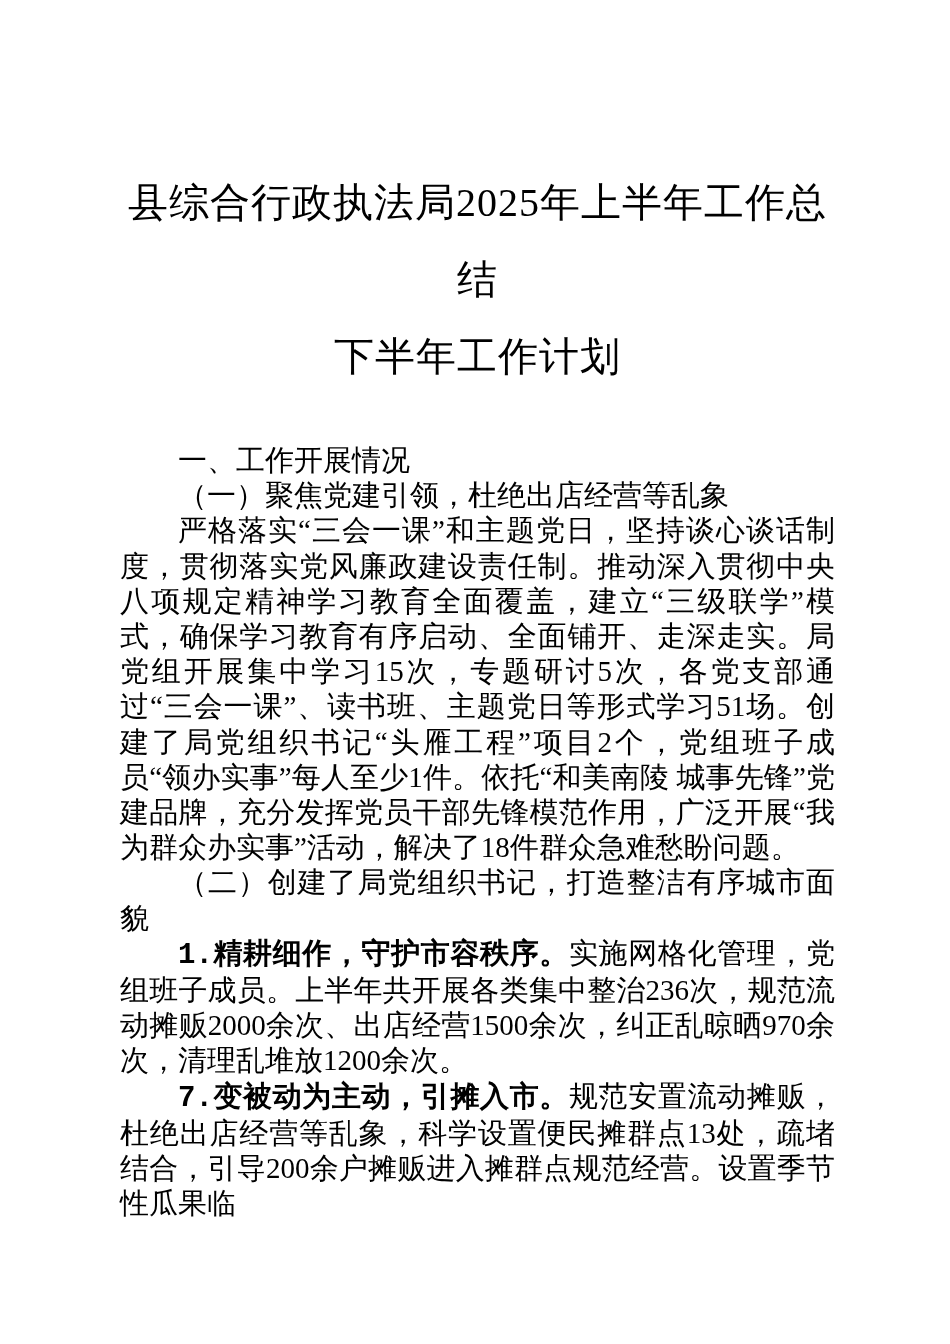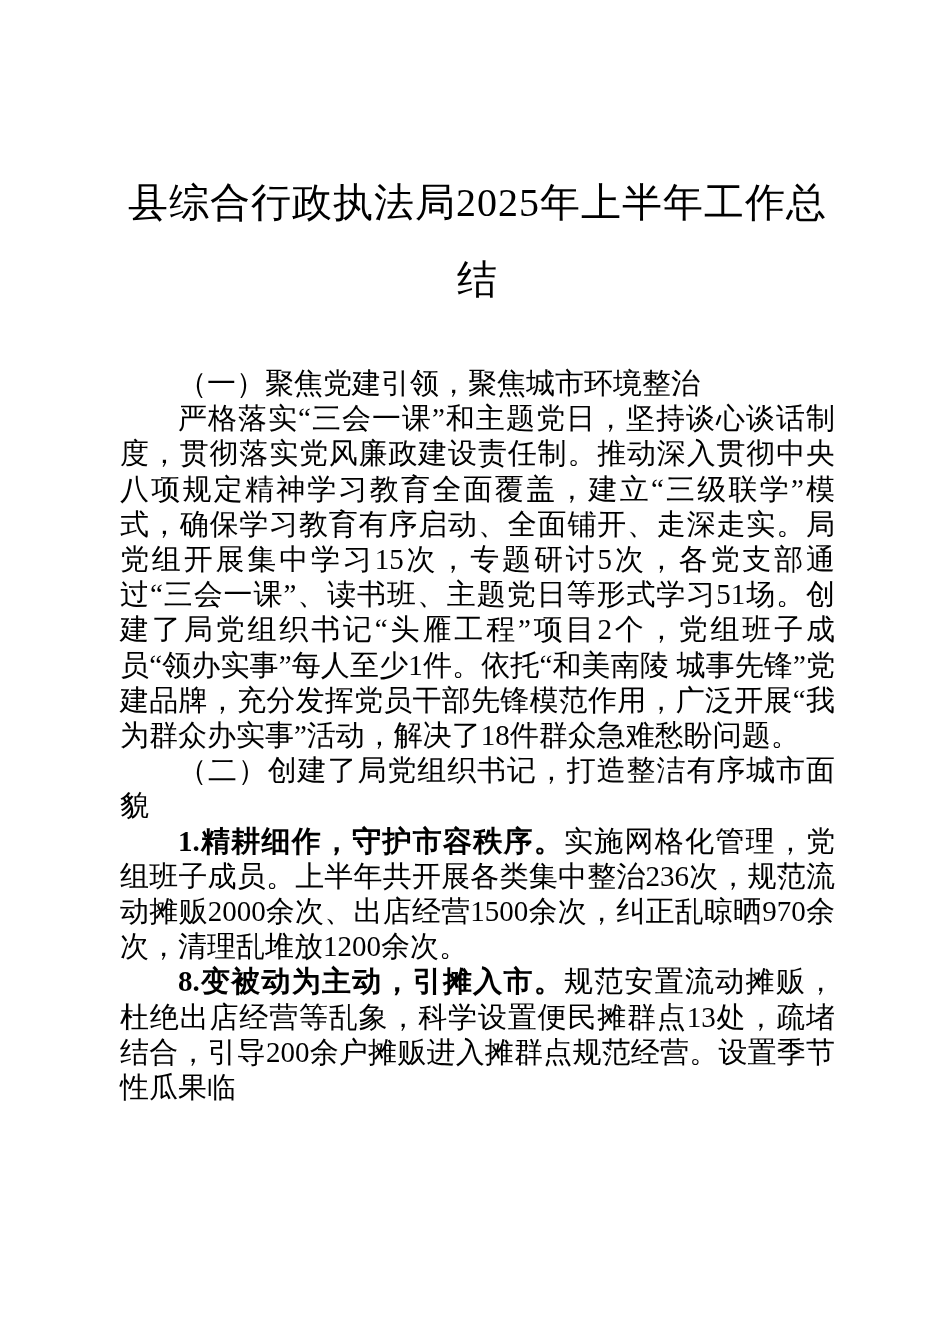--- a/index.html
+++ b/index.html
@@ -35,50 +35,54 @@
     line-height: 35.2px;
     text-align: justify;
     text-justify: inter-ideograph;
   }
   .doc-body p {
     margin: 0;
     text-indent: 2em;
   }
   .doc-body p .lead {
     font-weight: bold;
-    font-family: Liberation Serif, serif;
+    font-family: Liberation Mono, monospace;
   }
 </style>
 </head>
 <body>
 
 <div class="page">
 
   <h1 class="doc-title">
     <span class="title-line">县综合行政执法局2025年上半年工作总结</span>
+    <span class="title-line">下半年工作计划</span>
   </h1>
 
   <div class="doc-body">
 
 
+    <p>
+      <span>一、工作开展情况</span>
+    </p>
 
     <p>
-      <span>（一）聚焦党建引领，聚焦城市环境整治</span>
+      <span>（一）聚焦党建引领，杜绝出店经营等乱象</span>
     </p>
 
     <p>
       <span>严格落实“三会一课”和主题党日，坚持谈心谈话制度，贯彻落实党风廉政建设责任制。推动深入贯彻中央八项规定精神学习教育全面覆盖，建立“三级联学”模式，确保学习教育有序启动、全面铺开、走深走实。局党组开展集中学习15次，专题研讨5次，各党支部通过“三会一课”、读书班、主题党日等形式学习51场。创建了局党组织书记“头雁工程”项目2个，党组班子成员“领办实事”每人至少1件。依托“和美南陵 城事先锋”党建品牌，充分发挥党员干部先锋模范作用，广泛开展“我为群众办实事”活动，解决了18件群众急难愁盼问题。</span>
     </p>
 
     <p>
       <span>（二）创建了局党组织书记，打造整洁有序城市面貌</span>
     </p>
 
     <p>
       <span class="lead">1.精耕细作，守护市容秩序。</span><span>实施网格化管理，党组班子成员。上半年共开展各类集中整治236次，规范流动摊贩2000余次、出店经营1500余次，纠正乱晾晒970余次，清理乱堆放1200余次。</span>
     </p>
 
     <p>
-      <span class="lead">8.变被动为主动，引摊入市。</span><span>规范安置流动摊贩，杜绝出店经营等乱象，科学设置便民摊群点13处，疏堵结合，引导200余户摊贩进入摊群点规范经营。设置季节性瓜果临</span>
+      <span class="lead">7.变被动为主动，引摊入市。</span><span>规范安置流动摊贩，杜绝出店经营等乱象，科学设置便民摊群点13处，疏堵结合，引导200余户摊贩进入摊群点规范经营。设置季节性瓜果临</span>
     </p>
 
   </div>
 </div>
 
 </body></html>

